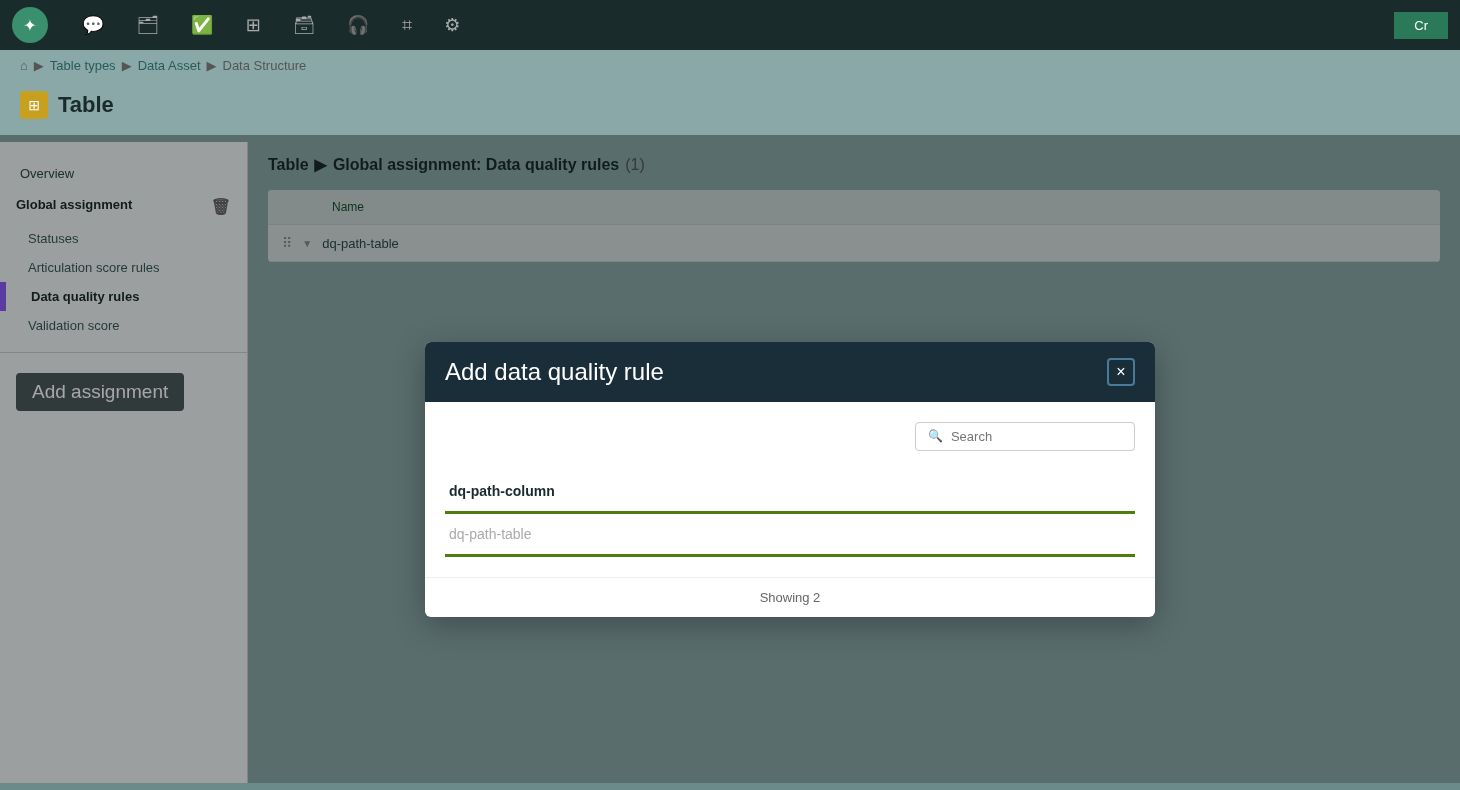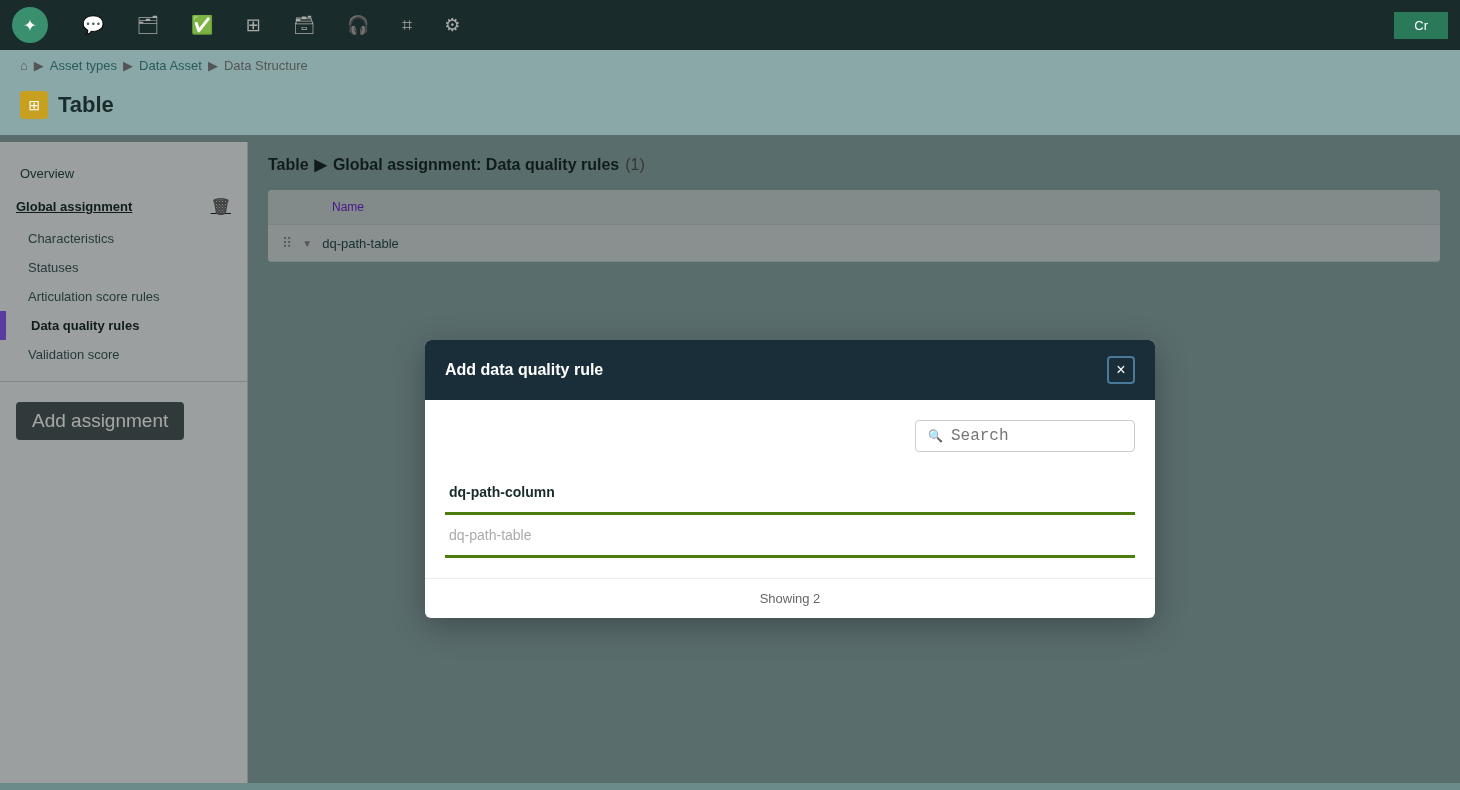--- a/index.html
+++ b/index.html
@@ -100,23 +100,21 @@
       color: #2a4a4a;
       font-size: 13px;
       cursor: pointer;
     }
     .sidebar-group-title {
       padding: 8px 16px;
       font-weight: 700;
       font-size: 13px;
       color: #1a2b2b;
       display: flex;
-      align-items: center;
       justify-content: space-between;
-      text-decoration: underline;
     }
     .sidebar-group-title .delete-icon { color: #666; font-size: 16px; cursor: pointer; }
     .sidebar-sub-item {
       padding: 7px 20px 7px 28px;
       color: #3a5a5a;
       font-size: 13px;
       cursor: pointer;
     }
     .sidebar-sub-item.active {
       color: #1a2b2b;
@@ -166,21 +164,21 @@
       overflow: hidden;
     }
     .data-table-row {
       display: flex;
       align-items: center;
       padding: 10px 14px;
       border-bottom: 1px solid #bcc;
       gap: 10px;
     }
     .data-table-header {
-      color: #6d28d9;
+      color: #14532d;
       font-size: 12px;
       font-weight: 500;
       background: #c8d4d4;
     }
     .drag-handle { color: #888; font-size: 14px; cursor: grab; }
     .dropdown-arrow { color: #888; font-size: 10px; cursor: pointer; }
     .cell-name { color: #2a4a4a; font-size: 13px; }
 
     
     .modal-overlay {
@@ -207,22 +205,22 @@
     .modal-header {
       background: #1a2e3a;
       color: white;
       padding: 16px 20px;
       border-radius: 6px 6px 0 0;
       display: flex;
       align-items: center;
       justify-content: space-between;
     }
     .modal-header h2 {
-      font-size: 16px;
-      font-weight: 700;
+      font-size: 24px;
+      font-weight: 400;
     }
     .modal-close-btn {
       background: transparent;
       border: 2px solid #4a7a9a;
       color: white;
       width: 28px;
       height: 28px;
       border-radius: 4px;
       cursor: pointer;
       font-size: 16px;
@@ -242,24 +240,23 @@
       border-radius: 4px;
       padding: 6px 12px;
       margin-bottom: 20px;
       width: 220px;
       margin-left: auto;
       gap: 8px;
     }
     .search-bar input {
       border: none;
       outline: none;
-      font-size: 16px;
+      font-size: 13px;
       color: #333;
       width: 100%;
-      font-family: Liberation Mono, monospace;
     }
     .search-icon-inline { color: #888; font-size: 12px; }
 
     .rule-list { }
     .rule-item {
       padding: 12px 4px;
       border-bottom: 3px solid #4d7c0f;
       font-size: 14px;
       cursor: pointer;
     }
@@ -288,41 +285,40 @@
   <span class="topnav-icon">🗃</span>
   <span class="topnav-icon">🎧</span>
   <span class="topnav-icon">⌗</span>
   <span class="topnav-icon">⚙</span>
   <div class="topnav-right">Cr</div>
 </nav>
 
 <div class="breadcrumb">
   <span>⌂</span>
   <span>▶</span>
-  <a>Asset types</a>
+  <a>Table types</a>
   <span>▶</span>
   <a>Data Asset</a>
   <span>▶</span>
   <span>Data Structure</span>
 </div>
 
 <div class="page-header">
   <div class="page-header-icon">⊞</div>
   <h1>Table</h1>
 </div>
 
 <div class="main-content" style="position:relative;">
 
   <aside class="sidebar">
     <div class="sidebar-item">Overview</div>
     <div class="sidebar-group-title">
       <span>Global assignment</span>
       <span class="delete-icon">🗑</span>
     </div>
-    <div class="sidebar-sub-item">Characteristics</div>
     <div class="sidebar-sub-item">Statuses</div>
     <div class="sidebar-sub-item">Articulation score rules</div>
     <div class="sidebar-sub-item active">Data quality rules</div>
     <div class="sidebar-sub-item">Validation score</div>
     <hr class="sidebar-divider">
     <button class="add-assignment-btn">Add assignment</button>
   </aside>
 
   <main class="content-area">
     <div class="content-title">

